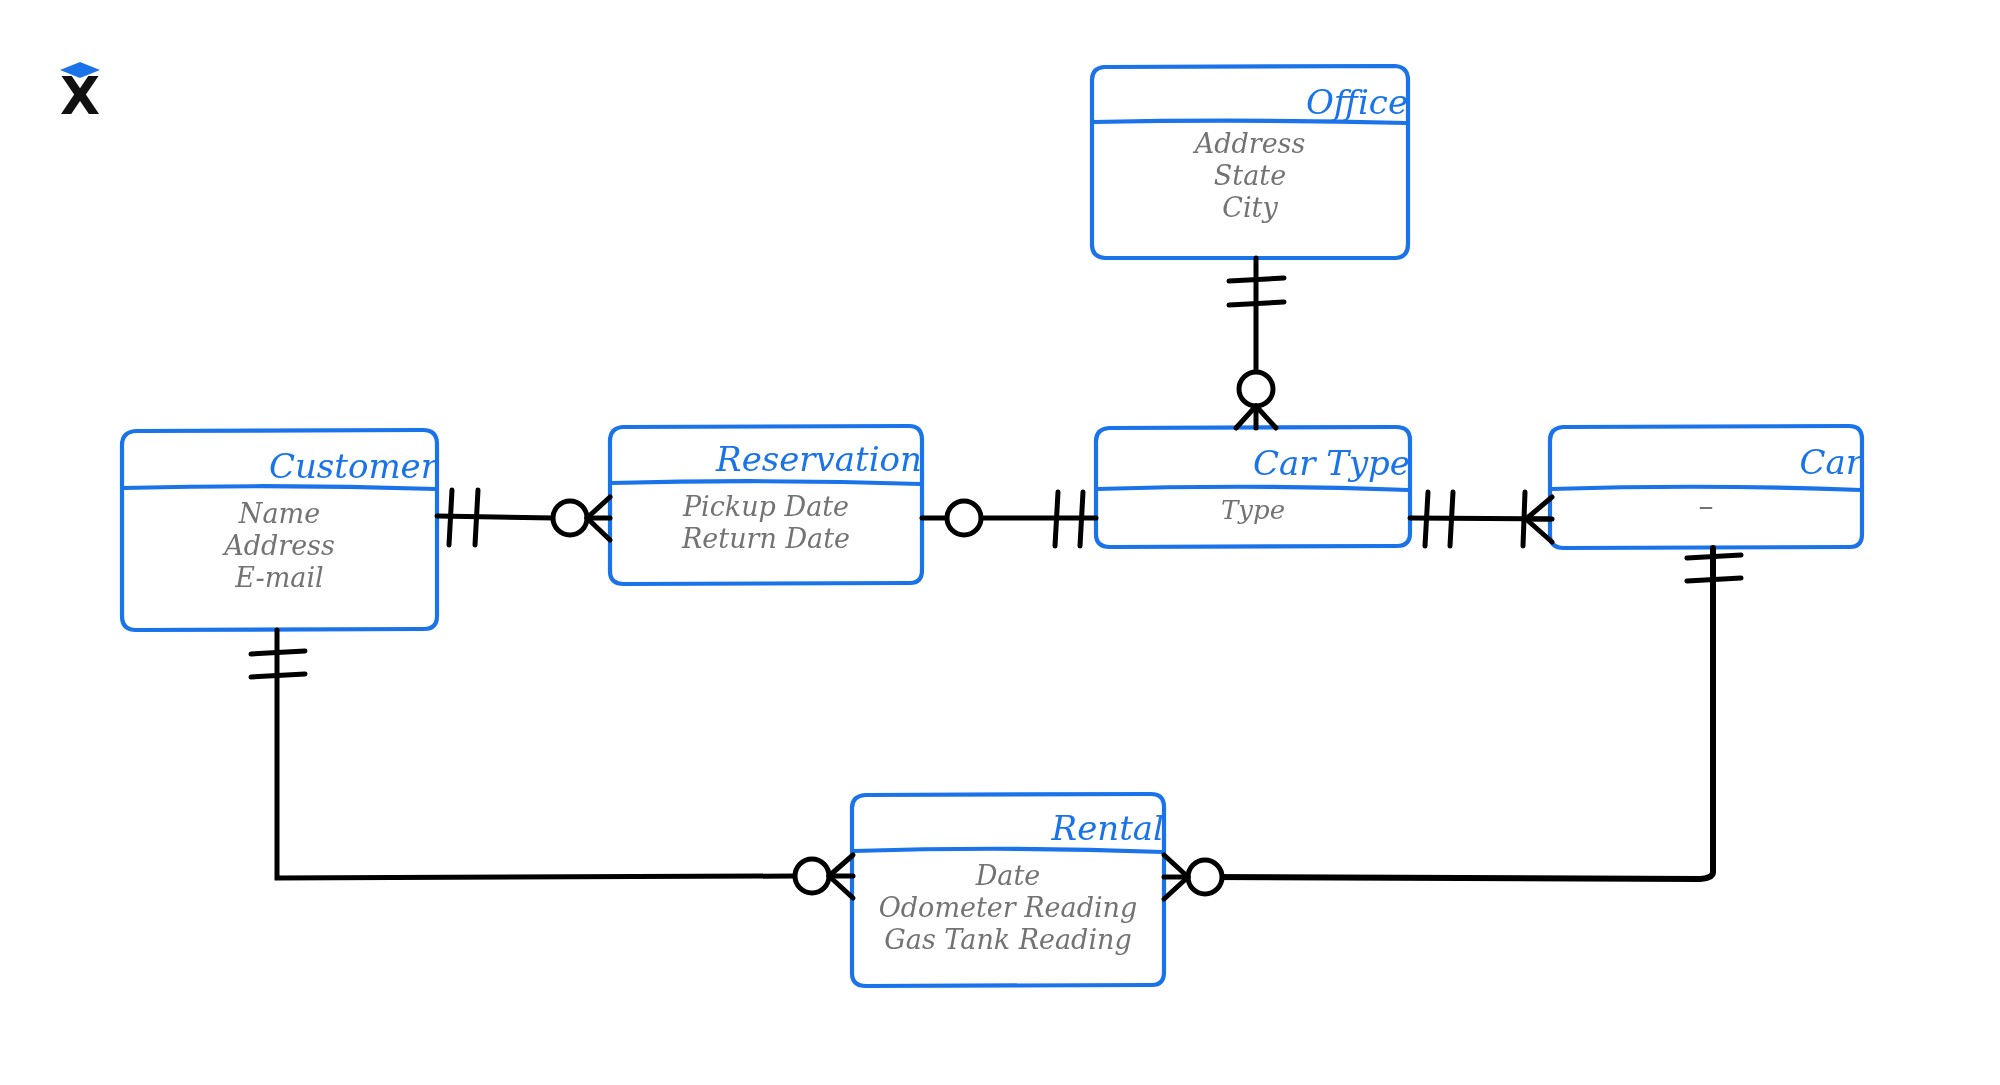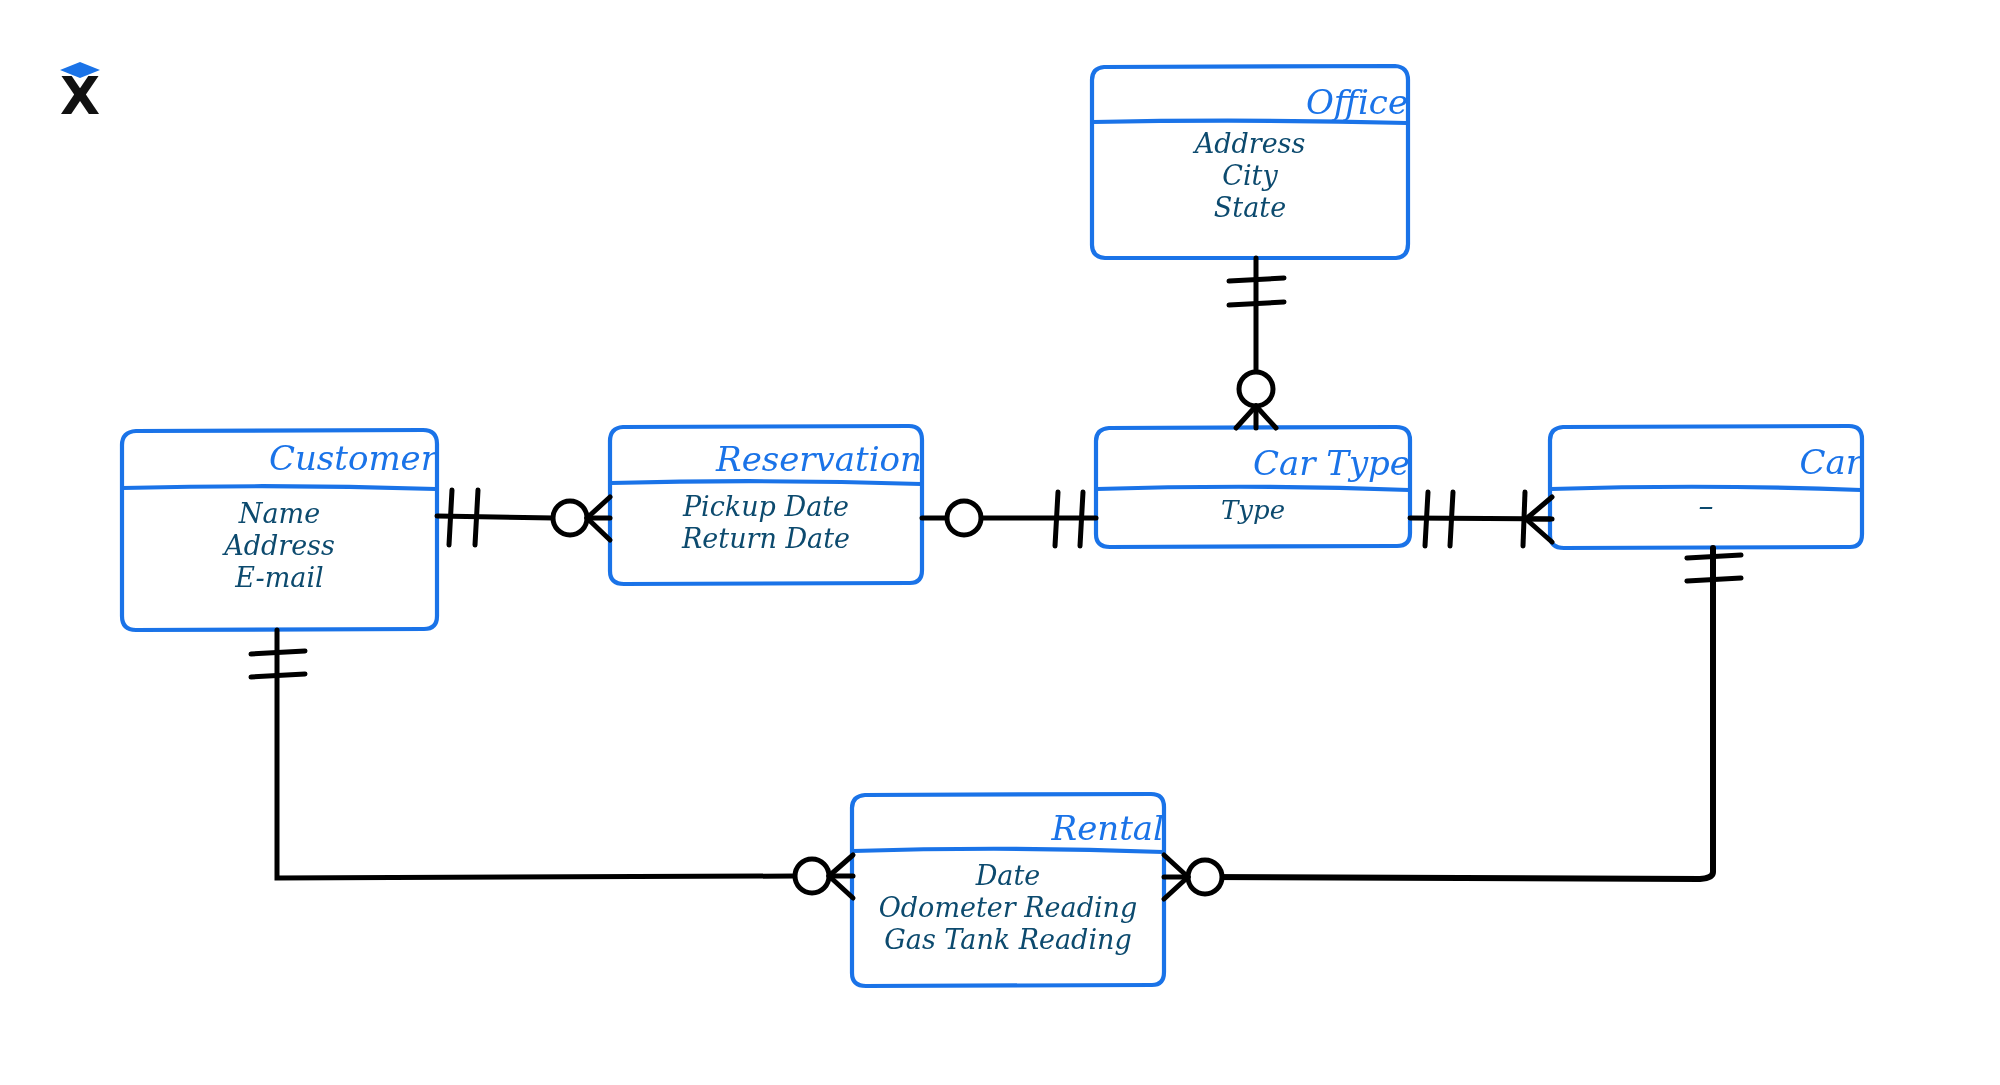--- a/index.html
+++ b/index.html
@@ -46,21 +46,21 @@
     font-family: "DejaVu Serif", serif;
     font-style: italic;
     font-weight: 400;
     white-space: nowrap;
   }
   .entity-attrs {
     position: absolute;
     left: 0;
     right: 0;
     text-align: center;
-    color: #0c4a6e;
+    color: #737373;
     font-family: "DejaVu Serif", serif;
     font-style: italic;
     font-weight: 400;
   }
   .entity-attrs div {
     white-space: nowrap;
     line-height: 1.18;
   }
 </style>
 </head>
@@ -177,27 +177,27 @@
       <path d="M1188,877 L1164,855" fill="none" stroke="#000000" stroke-width="5" stroke-linecap="round"></path>
       <path d="M1188,877 L1164,877" fill="none" stroke="#000000" stroke-width="5" stroke-linecap="round"></path>
       <path d="M1188,877 L1164,899" fill="none" stroke="#000000" stroke-width="5" stroke-linecap="round"></path>
     </g>
   </svg>
 
   <div class="entity" style="left:1092px; top:66px; width:316px; height:192px;">
     <div class="entity-title" style="top:16px; font-size:34px;">Office</div>
     <div class="entity-attrs" style="top:62px; font-size:27px;">
       <div>Address</div>
+      <div>State</div>
       <div>City</div>
-      <div>State</div>
     </div>
   </div>
 
   <div class="entity" style="left:122px; top:430px; width:315px; height:200px;">
-    <div class="entity-title" style="top:8px; font-size:34px;">Customer</div>
+    <div class="entity-title" style="top:16px; font-size:34px;">Customer</div>
     <div class="entity-attrs" style="top:68px; font-size:27px;">
       <div>Name</div>
       <div>Address</div>
       <div>E-mail</div>
     </div>
   </div>
 
   <div class="entity" style="left:610px; top:426px; width:312px; height:158px;">
     <div class="entity-title" style="top:13px; font-size:34px;">Reservation</div>
     <div class="entity-attrs" style="top:65px; font-size:27px;">

